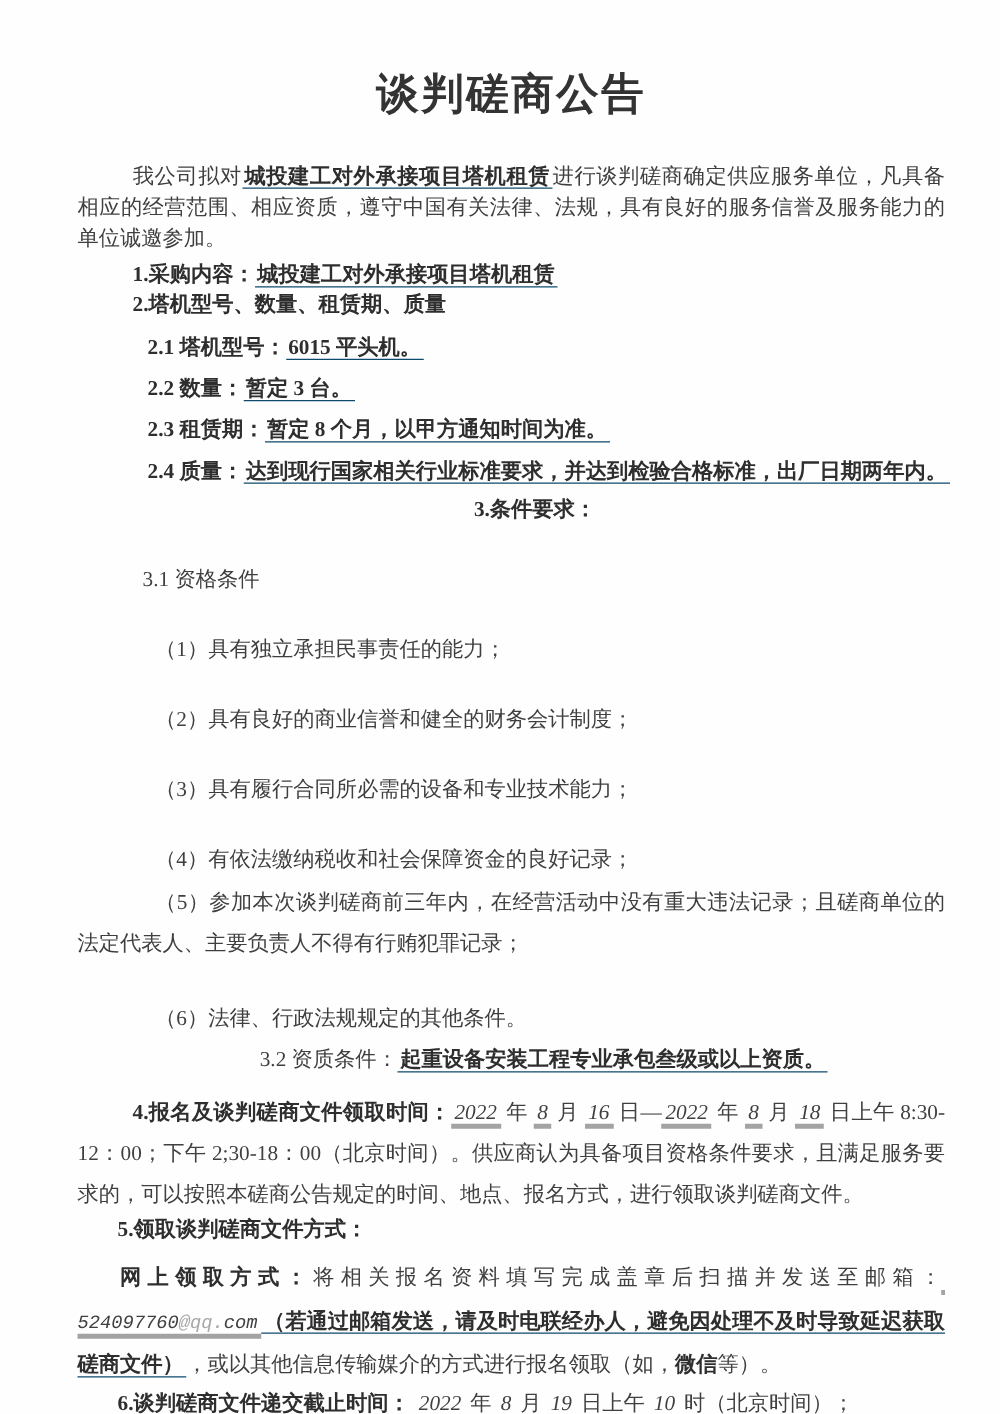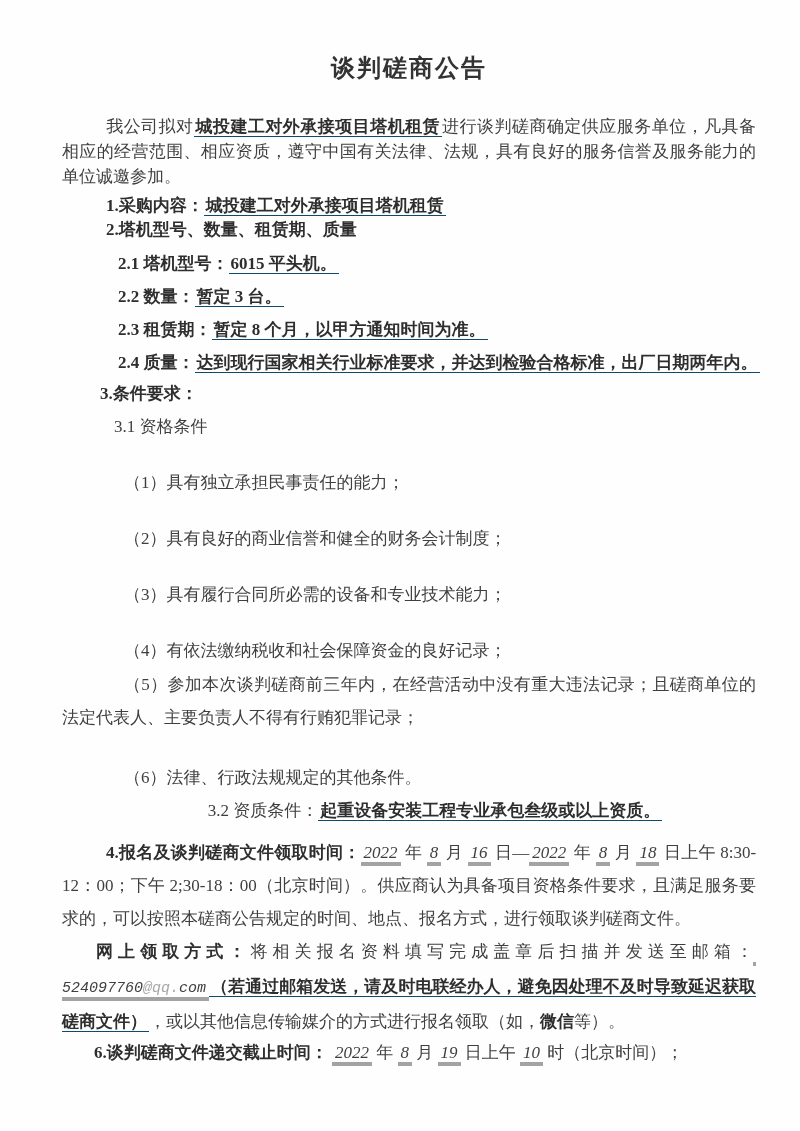--- a/index.html
+++ b/index.html
@@ -9,21 +9,21 @@
     margin:0 auto;
     box-sizing:border-box;
     background:#fefefe;
     padding:46px 44px 0 62px;
     font-family:"Liberation Serif","DejaVu Serif",serif;
     color:#3f3f3f;
     font-size:17px;
     overflow:hidden;
   }
   .title{
-    font-size:24px;
+    font-size:34px;
     font-weight:700;
     color:#333333;
     text-align:center;
     letter-spacing:2px;
     margin:6px 0 30px 0;
   }
   p{margin:0;}
   .ln{line-height:24px;margin-bottom:9px;white-space:nowrap;}
   .just{text-align:justify;line-height:33px;white-space:normal;}
   .intro{line-height:25px;text-align:justify;text-indent:2.6em;margin-bottom:5px;}
@@ -39,21 +39,21 @@
   .flow{ text-indent:44px; }
   .flow5{ text-indent:34px; }
   .ind-5{padding-left:32px;}
   .email{font-family:"Liberation Mono","DejaVu Sans Mono",monospace;font-size:15px;}
   .email-light{color:#a8a8a8;}
   .email-mid{color:#404040;}
   .mb0{margin-bottom:4px;}
   .gap-after-1{margin-bottom:0;}
   .gap-sm{margin-bottom:10px;}
   .gap-24{margin-bottom:7px;}
-  .gap-3{margin-bottom:9px;}
+  .gap-3{margin-bottom:32px;text-align:center;}
   .gap-32{margin-bottom:13px;text-align:center;}
   .gap-4end{margin-bottom:0;}
   .gap-net{margin-bottom:3px;}
 </style>
 </head>
 <body>
 
 <div class="page">
 
   <h1 class="title">谈判磋商公告</h1>
@@ -80,19 +80,20 @@
   <p class="cond">（2）具有良好的商业信誉和健全的财务会计制度；</p>
   <p class="cond">（3）具有履行合同所必需的设备和专业技术能力；</p>
   <p class="cond">（4）有依法缴纳税收和社会保障资金的良好记录；</p>
   <p class="cond cond-multi">（5）参加本次谈判磋商前三年内，在经营活动中没有重大违法记录；且磋商单位的法定代表人、主要负责人不得有行贿犯罪记录；</p>
   <p class="cond">（6）法律、行政法规规定的其他条件。</p>
 
   <p class="ln ind-31 gap-32"><span>3.2 资质条件：</span><span class="bu">起重设备安装工程专业承包叁级或以上资质。</span></p>
 
   <p class="just flow gap-4end"><span class="b">4.报名及谈判磋商文件领取时间：</span><span class="u">2022</span><span> 年 </span><span class="u">8</span><span> 月 </span><span class="u">16</span><span> 日—</span><span class="u">2022</span><span> 年 </span><span class="u">8</span><span> 月 </span><span class="u">18</span><span> 日上午 8:30-12：00；下午 2;30-18：00（北京时间）。供应商认为具备项目资格条件要求，且满足服务要求的，可以按照本磋商公告规定的时间、地点、报名方式，进行领取谈判磋商文件。</span></p>
 
+  <p class="ln ind-5"><span class="b">5.领取谈判磋商文件方式：</span></p>
 
 
   <p class="just flow5 gap-net"><span class="b">网上领取方式：</span><span>将相关报名资料填写完成盖章后扫描并发送至邮箱：</span><span class="u email"><span> 524097760</span><span class="email-light">@qq.</span><span class="email-mid">com</span></span><span class="bu">（若通过邮箱发送，请及时电联经办人，避免因处理不及时导致延迟获取磋商文件）</span><span>，或以其他信息传输媒介的方式进行报名领取（如，</span><span class="b">微信</span><span>等）。</span></p>
 
   <p class="ln ind-5 mb0"><span class="b">6.谈判磋商文件递交截止时间：</span><span> </span><span class="u">2022</span><span> 年 </span><span class="u">8</span><span> 月 </span><span class="u">19</span><span> 日上午 </span><span class="u">10</span><span> 时（北京时间）；</span></p>
 
 </div>
 
 </body></html>

